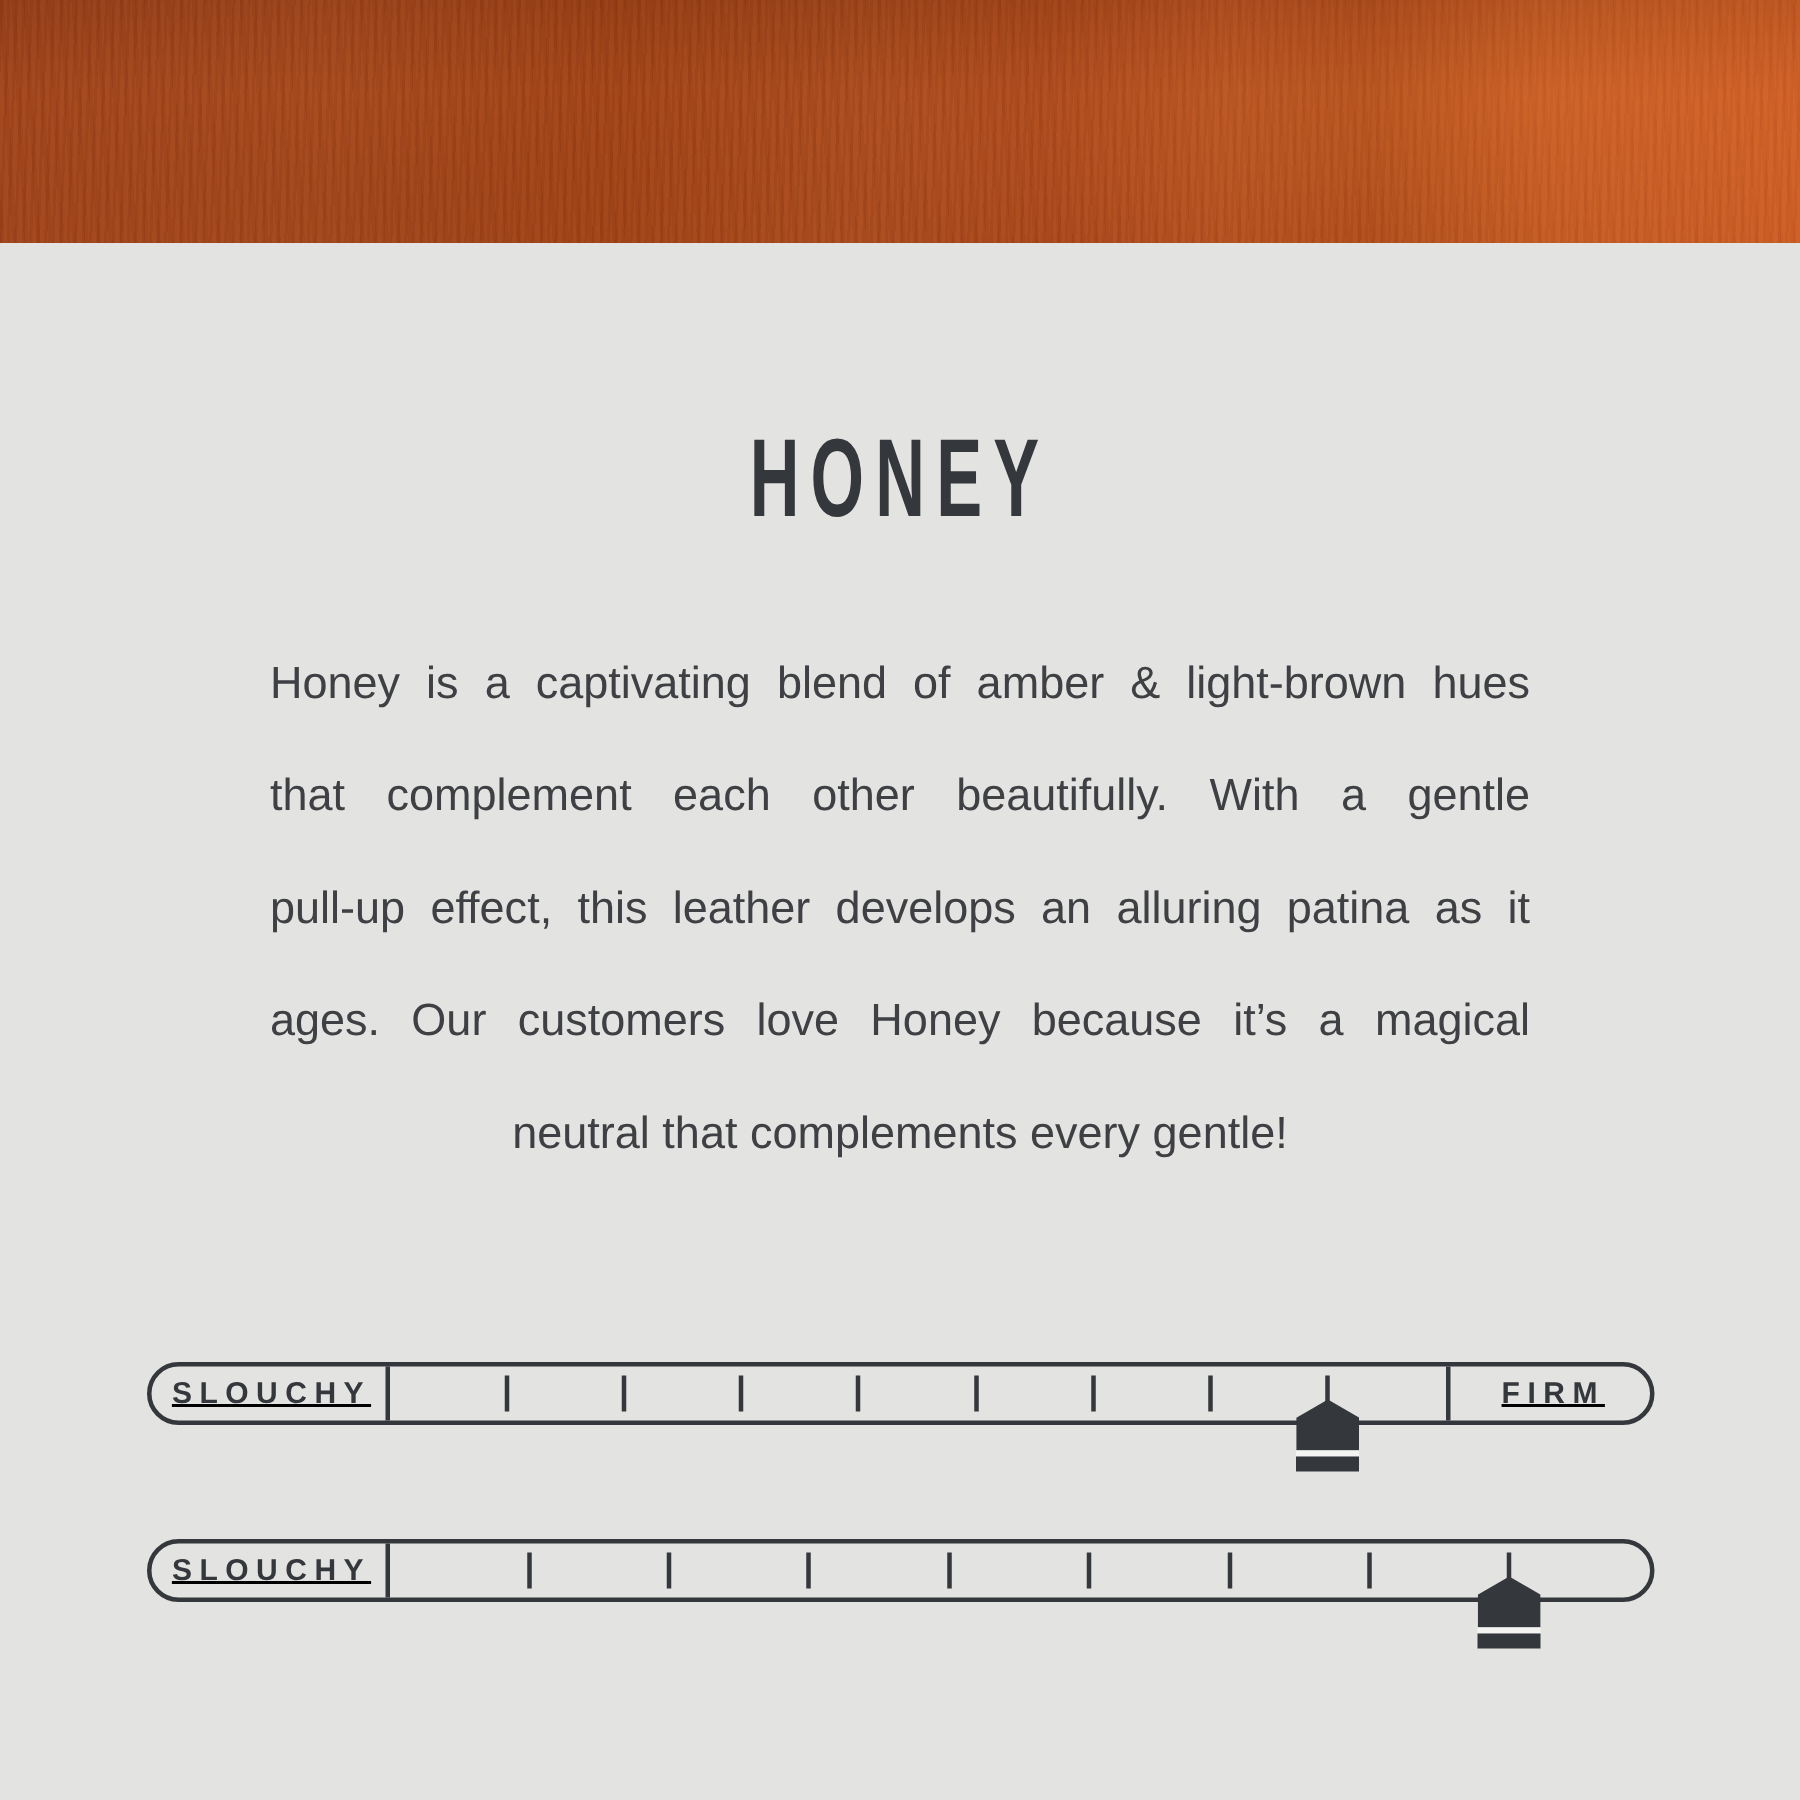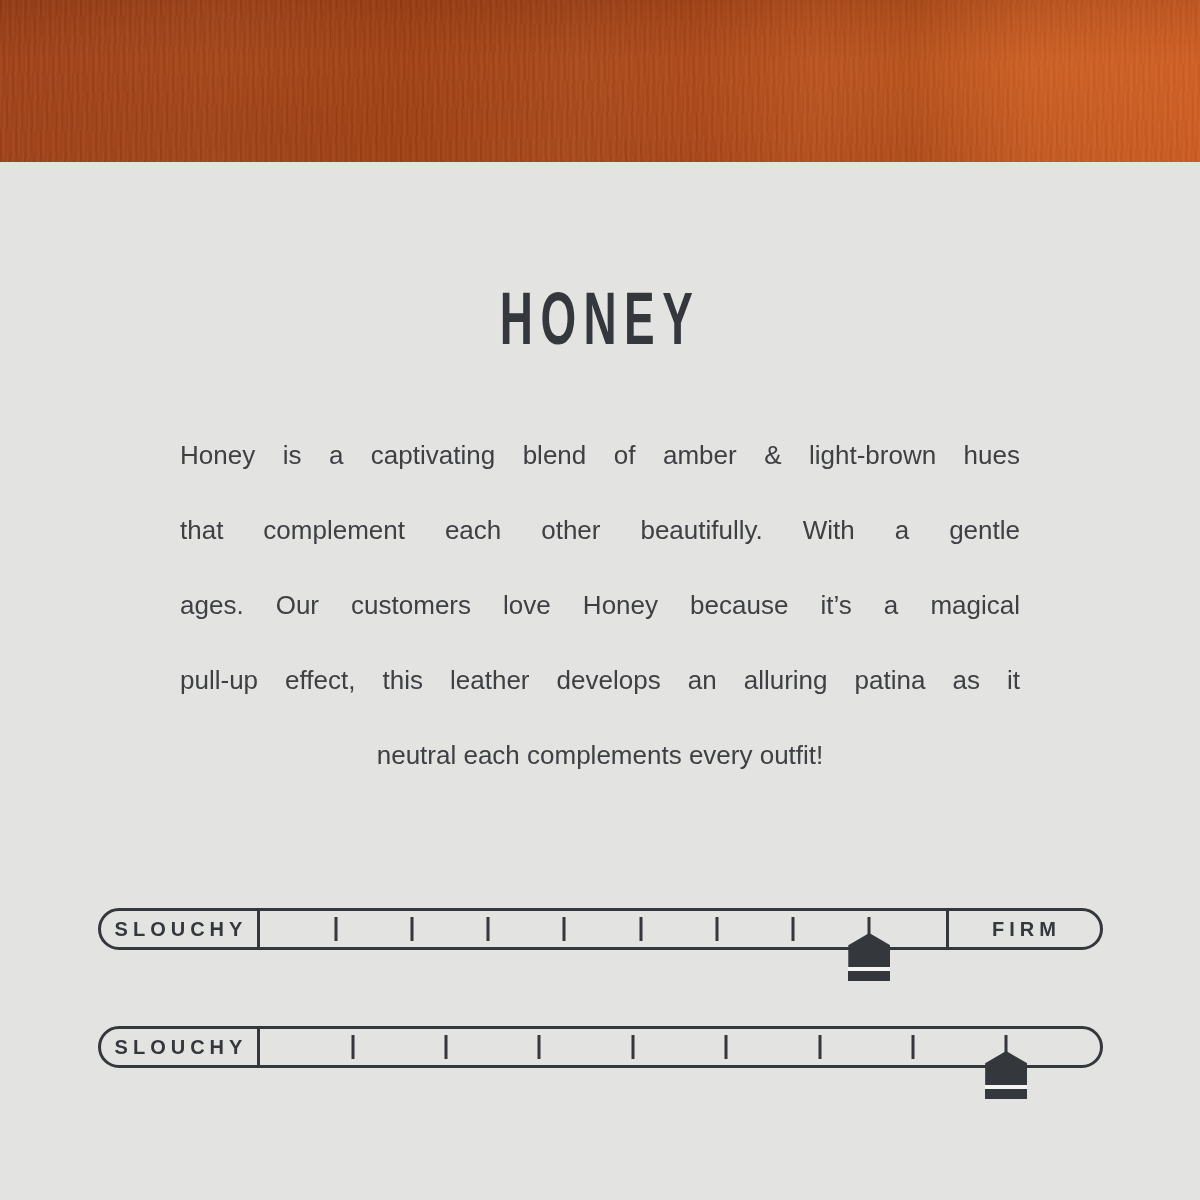--- a/index.html
+++ b/index.html
@@ -49,57 +49,58 @@
     letter-spacing: 12px;
     color: var(--ink);
     transform: scaleX(0.62);
     transform-origin: 50% 50%;
     white-space: nowrap;
   }
 
   .paragraph {
     width: 840px;
     margin: 62px auto 0 auto;
-    font-size: 26px;
+    font-size: 30px;
     line-height: 75px;
     color: var(--body-ink);
   }
   .para-line {
     text-align: justify;
     text-align-last: justify;
     white-space: normal;
   }
   .para-line.last { text-align: center; text-align-last: center; }
 
   
   .scale {
     width: 1005px;
     height: 42px;
     margin: 0 auto;
     display: flex;
     border: 3px solid var(--ink);
     border-radius: 21px;
     position: relative;
+    text-decoration: underline;
   }
   .scale.first { margin-top: 115px; }
   .scale.second { margin-top: 76px; }
 
   .scale-label {
     display: flex;
     align-items: center;
     justify-content: center;
     font-size: 20px;
     font-weight: 700;
     letter-spacing: 5px;
     padding-left: 5px; 
     color: var(--ink);
     white-space: nowrap;
   }
   .scale-label.left  { width: 159px; border-right: 3px solid var(--ink); }
-  .scale-label.right { width: 154px; border-left: 3px solid var(--ink); }
+  .scale-label.right { width: 136px; border-left: 3px solid var(--ink); }
 
   .scale-track { flex: 1 1 auto; position: relative; }
 
   .tick {
     position: absolute;
     top: 6px;
     width: 3px;
     height: 24px;
     background: var(--ink);
     transform: translateX(-50%);
@@ -129,23 +130,23 @@
 
   <div class="banner"></div>
 
   <div class="content">
 
     <h1 class="title">HONEY</h1>
 
     <div class="paragraph">
       <div class="para-line">Honey is a captivating blend of amber &amp; light-brown hues</div>
       <div class="para-line">that complement each other beautifully. With a gentle</div>
+      <div class="para-line">pull-up effect, this leather develops an alluring patina as it</div>
       <div class="para-line">ages. Our customers love Honey because it’s a magical</div>
-      <div class="para-line">pull-up effect, this leather develops an alluring patina as it</div>
-      <div class="para-line last">neutral each complements every outfit!</div>
+      <div class="para-line last">neutral that complements every gentle!</div>
     </div>
 
     <div class="scale first">
       <div class="scale-label left">SLOUCHY</div>
       <div class="scale-track">
         <div class="marker" style="left: calc(88.8889%);">
           <div class="marker-head"></div>
           <div class="marker-gap"></div>
           <div class="marker-foot"></div>
         </div>

